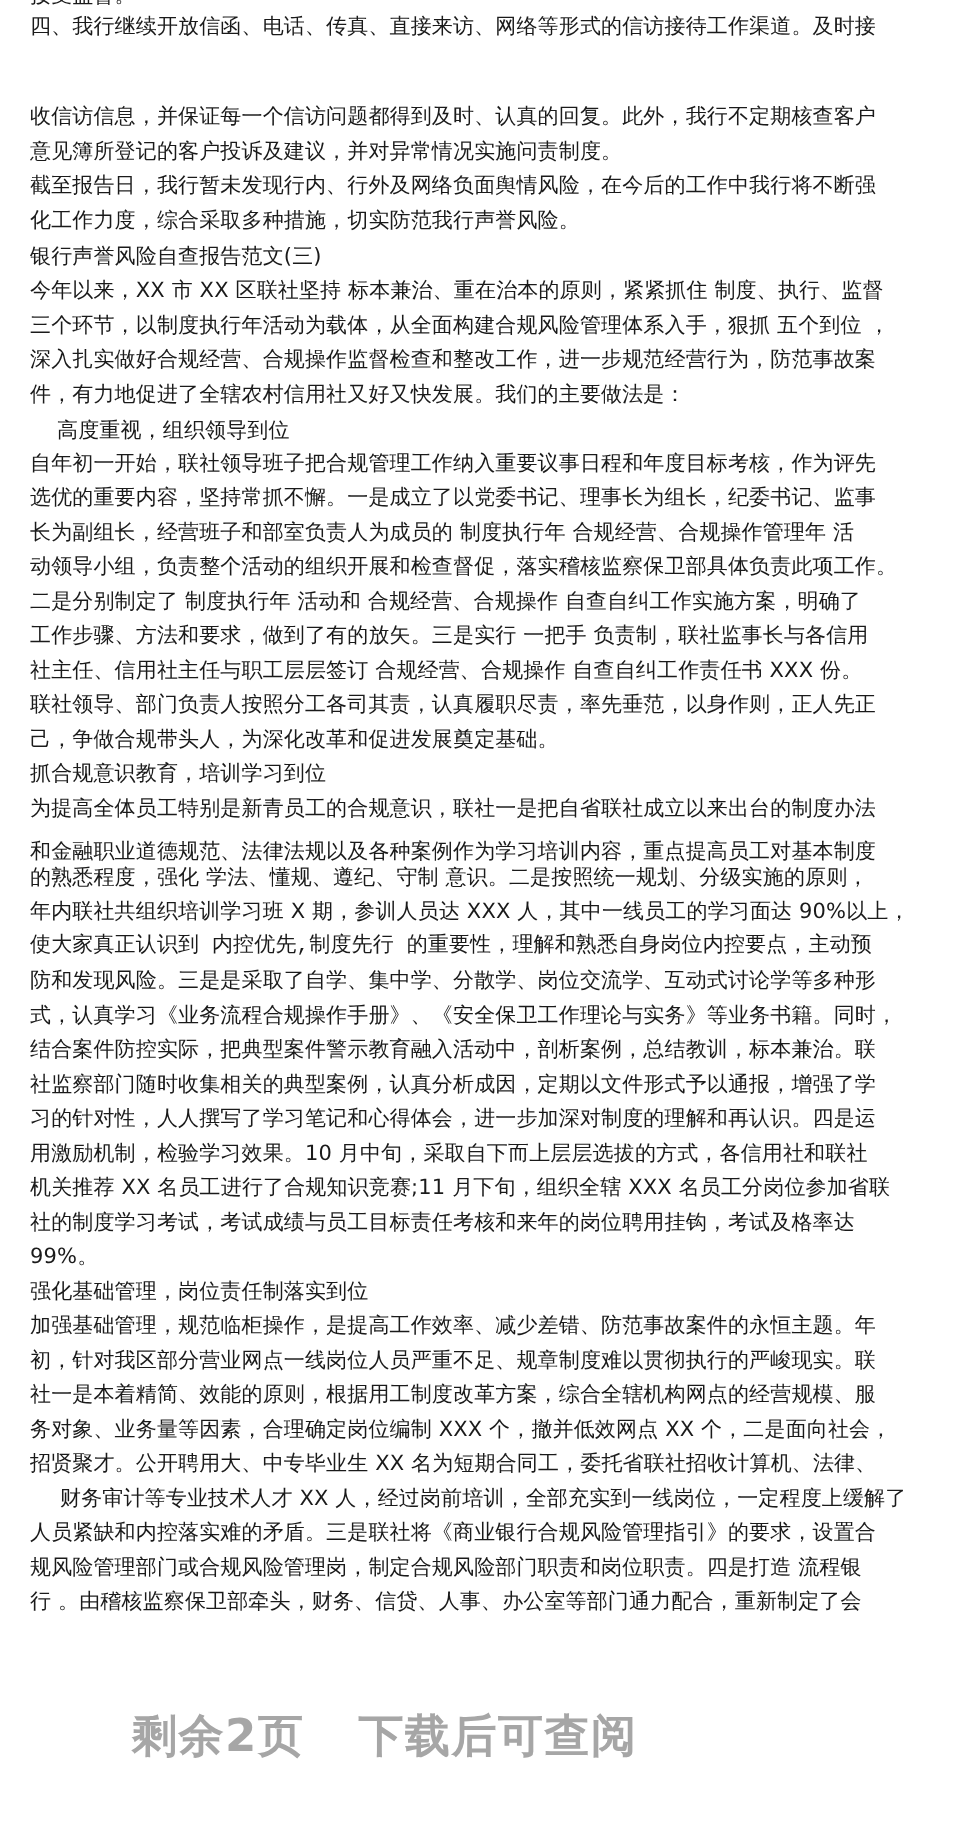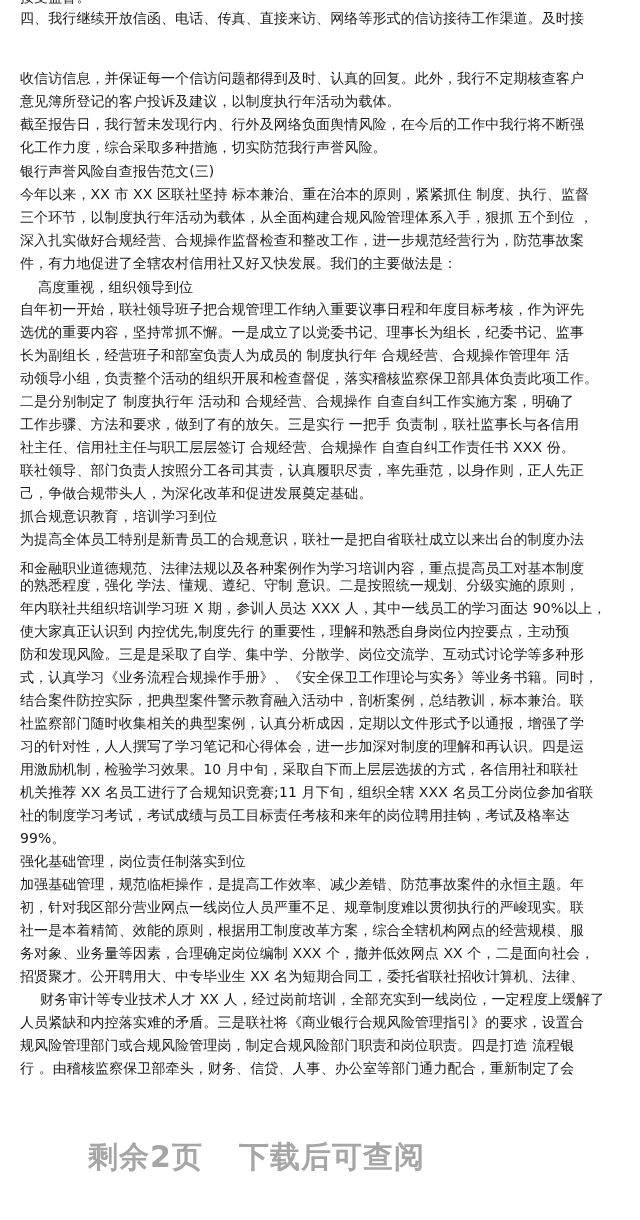--- a/index.html
+++ b/index.html
@@ -24,21 +24,21 @@
     .footer .gap { width: 36px; }
   </style>
 </head>
 <body>
 
 <div class="page">
   <div class="line cut-top">接受监督。</div>
   <div id="lines">
       <div class="line" style="top: 7px;">四、我行继续开放信函、电话、传真、直接来访、网络等形式的信访接待工作渠道。及时接</div>
       <div class="line" style="top: 67px;">收信访信息，并保证每一个信访问题都得到及时、认真的回复。此外，我行不定期核查客户</div>
-      <div class="line" style="top: 90px;">意见簿所登记的客户投诉及建议，以制度执行年活动为载体。</div>
+      <div class="line" style="top: 90px;">意见簿所登记的客户投诉及建议，并对异常情况实施问责制度。</div>
       <div class="line" style="top: 113px;">截至报告日，我行暂未发现行内、行外及网络负面舆情风险，在今后的工作中我行将不断强</div>
       <div class="line" style="top: 136px;">化工作力度，综合采取多种措施，切实防范我行声誉风险。</div>
       <div class="line" style="top: 160px;">银行声誉风险自查报告范文(三)</div>
       <div class="line" style="top: 183px;">今年以来，XX 市 XX 区联社坚持  标本兼治、重在治本的原则，紧紧抓住  制度、执行、监督</div>
       <div class="line" style="top: 206px;">三个环节，以制度执行年活动为载体，从全面构建合规风险管理体系入手，狠抓  五个到位  ，</div>
       <div class="line" style="top: 229px;">深入扎实做好合规经营、合规操作监督检查和整改工作，进一步规范经营行为，防范事故案</div>
       <div class="line" style="top: 252px;">件，有力地促进了全辖农村信用社又好又快发展。我们的主要做法是：</div>
       <div class="line" style="top: 276px; margin-left: 18px;">高度重视，组织领导到位</div>
       <div class="line" style="top: 298px;">自年初一开始，联社领导班子把合规管理工作纳入重要议事日程和年度目标考核，作为评先</div>
       <div class="line" style="top: 321px;">选优的重要内容，坚持常抓不懈。一是成立了以党委书记、理事长为组长，纪委书记、监事</div>
@@ -47,21 +47,21 @@
       <div class="line" style="top: 390px;">二是分别制定了  制度执行年  活动和  合规经营、合规操作  自查自纠工作实施方案，明确了</div>
       <div class="line" style="top: 413px;">工作步骤、方法和要求，做到了有的放矢。三是实行  一把手  负责制，联社监事长与各信用</div>
       <div class="line" style="top: 436px;">社主任、信用社主任与职工层层签订  合规经营、合规操作  自查自纠工作责任书 XXX 份。</div>
       <div class="line" style="top: 459px;">联社领导、部门负责人按照分工各司其责，认真履职尽责，率先垂范，以身作则，正人先正</div>
       <div class="line" style="top: 482px;">己，争做合规带头人，为深化改革和促进发展奠定基础。</div>
       <div class="line" style="top: 505px;">抓合规意识教育，培训学习到位</div>
       <div class="line" style="top: 528px;">为提高全体员工特别是新青员工的合规意识，联社一是把自省联社成立以来出台的制度办法</div>
       <div class="line" style="top: 557px;">和金融职业道德规范、法律法规以及各种案例作为学习培训内容，重点提高员工对基本制度</div>
       <div class="line" style="top: 574px;">的熟悉程度，强化  学法、懂规、遵纪、守制  意识。二是按照统一规划、分级实施的原则，</div>
       <div class="line" style="top: 597px;">年内联社共组织培训学习班 X 期，参训人员达 XXX 人，其中一线员工的学习面达 90%以上，</div>
-      <div class="line" style="top: 620px;">使大家真正认识到  内控优先,制度先行  的重要性，理解和熟悉自身岗位内控要点，主动预</div>
+      <div class="line" style="top: 620px; font-family: Liberation Mono, monospace;">使大家真正认识到  内控优先,制度先行  的重要性，理解和熟悉自身岗位内控要点，主动预</div>
       <div class="line" style="top: 643px;">防和发现风险。三是是采取了自学、集中学、分散学、岗位交流学、互动式讨论学等多种形</div>
       <div class="line" style="top: 666px;">式，认真学习《业务流程合规操作手册》、《安全保卫工作理论与实务》等业务书籍。同时，</div>
       <div class="line" style="top: 689px;">结合案件防控实际，把典型案件警示教育融入活动中，剖析案例，总结教训，标本兼治。联</div>
       <div class="line" style="top: 712px;">社监察部门随时收集相关的典型案例，认真分析成因，定期以文件形式予以通报，增强了学</div>
       <div class="line" style="top: 735px;">习的针对性，人人撰写了学习笔记和心得体会，进一步加深对制度的理解和再认识。四是运</div>
       <div class="line" style="top: 758px;">用激励机制，检验学习效果。10 月中旬，采取自下而上层层选拔的方式，各信用社和联社</div>
       <div class="line" style="top: 781px;">机关推荐 XX 名员工进行了合规知识竞赛;11 月下旬，组织全辖 XXX 名员工分岗位参加省联</div>
       <div class="line" style="top: 804px;">社的制度学习考试，考试成绩与员工目标责任考核和来年的岗位聘用挂钩，考试及格率达</div>
       <div class="line" style="top: 827px;">99%。</div>
       <div class="line" style="top: 850px;">强化基础管理，岗位责任制落实到位</div>

